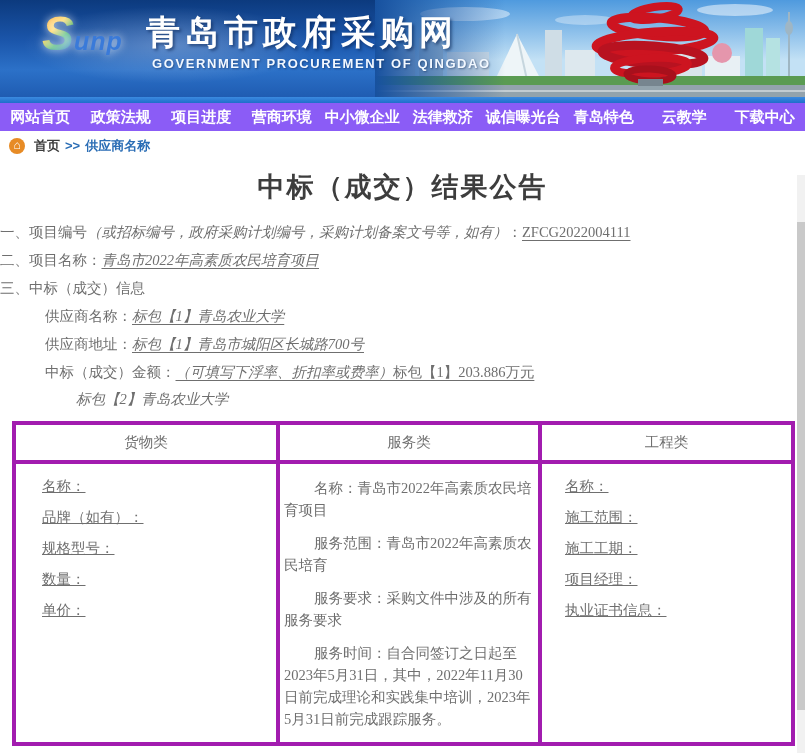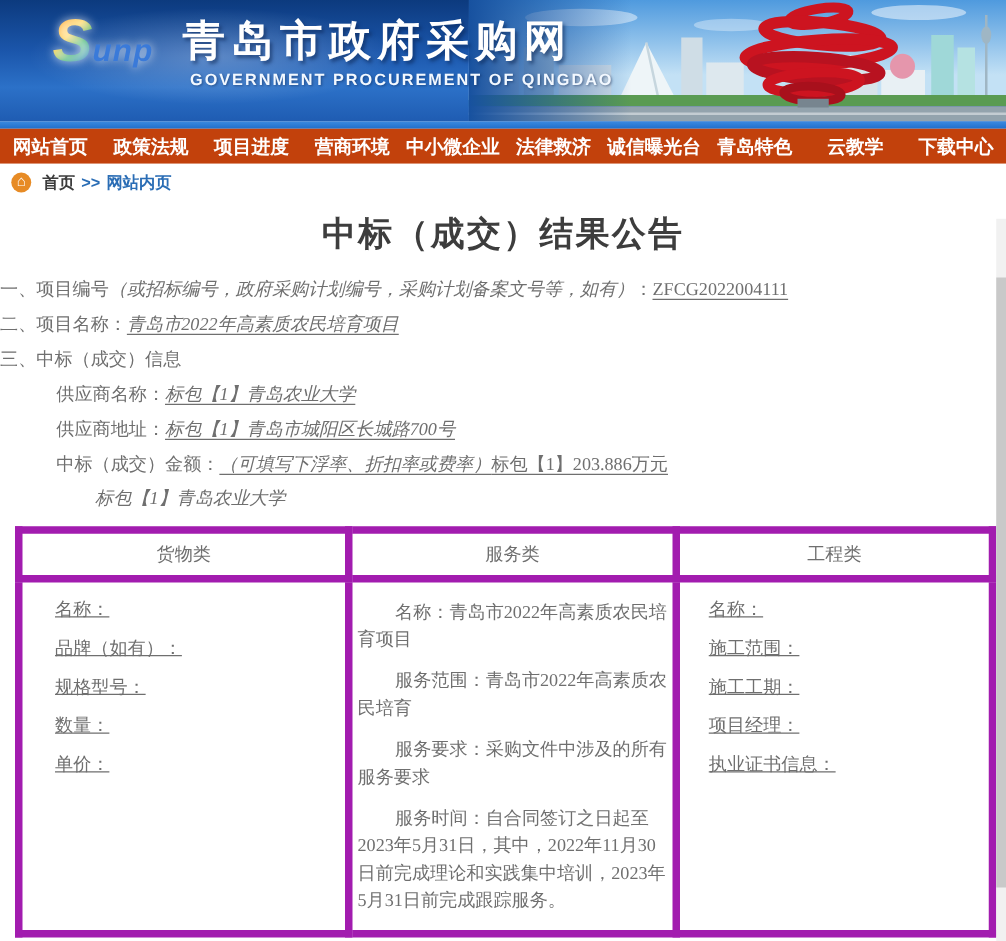--- a/index.html
+++ b/index.html
@@ -36,21 +36,21 @@
     color:#fff; letter-spacing:5px; text-shadow:2px 2px 3px rgba(10,35,80,0.55);
   }
   .site-subtitle {
     position:absolute; left:152px; top:56px; z-index:3;
     font-family:"Liberation Sans", sans-serif; font-size:13px; font-weight:bold;
     color:#f2f8ff; letter-spacing:1.6px; text-shadow:1px 1px 2px rgba(10,35,80,0.5);
   }
   .banner-strip { height:6px; background:linear-gradient(180deg,#3b8ae0,#1f6ecb); }
   
   .nav {
-    height:28px; background:#c2410c; display:flex; align-items:center;
+    height:28px; background:#8b5cf6; display:flex; align-items:center;
     font-family:"Liberation Sans", sans-serif;
   }
   .nav-item {
     flex:1; text-align:center; color:#fff; font-size:15px; font-weight:bold;
     cursor:pointer; white-space:nowrap;
   }
   
   .breadcrumb {
     height:29px; display:flex; align-items:center; padding-left:9px;
     font-family:"Liberation Sans", sans-serif; font-size:13px; background:#fff;
@@ -71,21 +71,21 @@
   .line { margin-left:0; height:28px; line-height:28px; white-space:nowrap; }
   .line.sub { margin-left:45px; }
   .line.pkg { margin-left:76px; height:27px; line-height:27px; }
   .it { font-style:italic; }
   .u  { text-decoration:underline; text-underline-offset:3px; }
   .pkg-name { }
   
   table.main {
     width:779px; margin:8px 0 0 12px; border-collapse:collapse; table-layout:fixed;
   }
-  table.main th, table.main td { border:6px solid #a21caf; color:#6f6f6f; font-weight:normal; }
+  table.main th, table.main td { border:4px solid #a21caf; color:#6f6f6f; font-weight:normal; }
   table.main col.c1 { width:264px; } table.main col.c2 { width:262px; } table.main col.c3 { width:253px; }
   table.main th { height:39px; text-align:center; font-size:14.5px; }
   table.main td { height:274px; vertical-align:top; padding-top:13px; font-size:14.5px; }
   td.goods p, td.eng p { margin:0 0 12px 0; line-height:19px;text-decoration:underline; }
   td.goods p { padding-left:25px; }
   td.eng p { padding-left:22px; }
   td.svc p { margin:0 0 11px 0; padding:0 3px; line-height:22px; text-indent:30px; }
   
   .scroll-track {
     position:absolute; right:0; top:175px; width:8px; height:578px; background:#f1f1f1;
@@ -161,21 +161,21 @@
   <div class="nav-item">诚信曝光台</div>
   <div class="nav-item">青岛特色</div>
   <div class="nav-item">云教学</div>
   <div class="nav-item">下载中心</div>
 </div>
 
 <div class="breadcrumb">
   <span class="crumb-icon">⌂</span>
   <span class="crumb-home">首页</span>
   <span class="crumb-sep">&gt;&gt;</span>
-  <span class="crumb-current">网站内页</span>
+  <span class="crumb-current">供应商名称</span>
 </div>
 
 <div class="content">
   <div class="page-title">中标（成交）结果公告</div>
 
   <div class="line">
     <span>一、项目编号</span><span class="it">（或招标编号，政府采购计划编号，采购计划备案文号等，如有）</span><span>：</span><span class="u">ZFCG2022004111</span>
   </div>
 
   <div class="line">
@@ -191,21 +191,21 @@
   <div class="line sub">
     <span>供应商地址：</span><span class="it u">标包【1】青岛市城阳区长城路700号</span>
   </div>
 
   <div class="line sub">
     <span>中标（成交）金额：</span><span class="it u">（可填写下浮率、折扣率或费率）</span><span class="u">标包【1】203.886万元</span>
   </div>
 
 
   <div class="line pkg it">
-    <span>标包【1】</span><span class="pkg-name">青岛农业大学</span>
+    <span>标包【2】</span><span class="pkg-name">青岛农业大学</span>
   </div>
 
   <table class="main">
     <colgroup>
         <col class="c1">
         <col class="c2">
         <col class="c3">
       </colgroup>
     <tbody>
         <tr>

